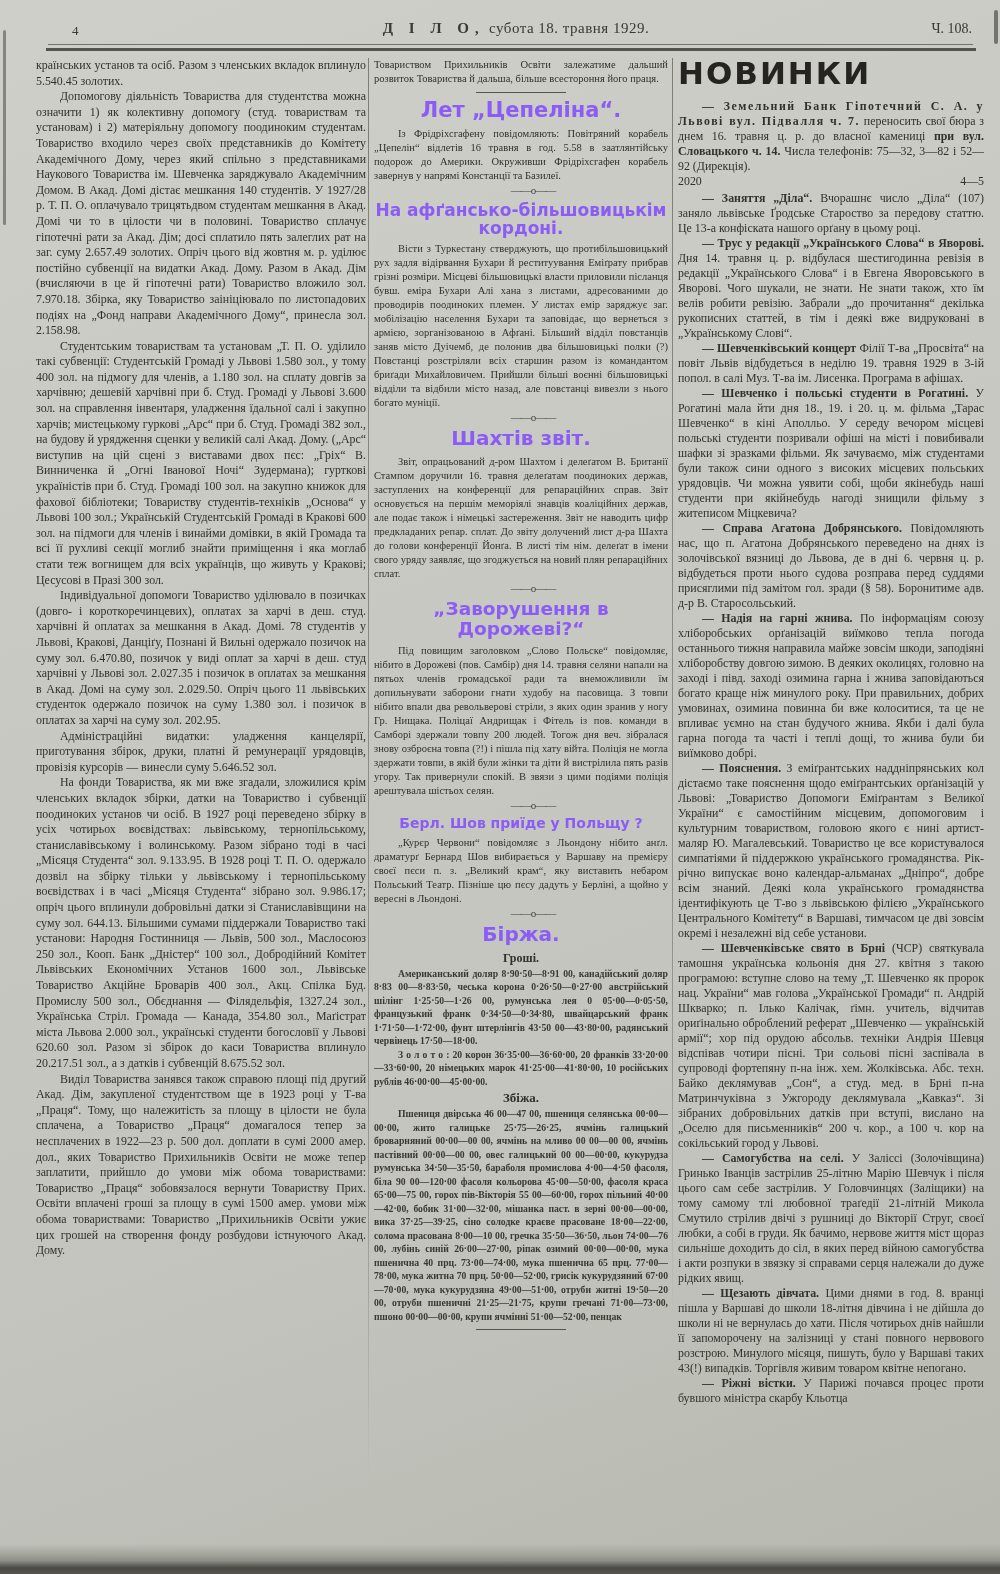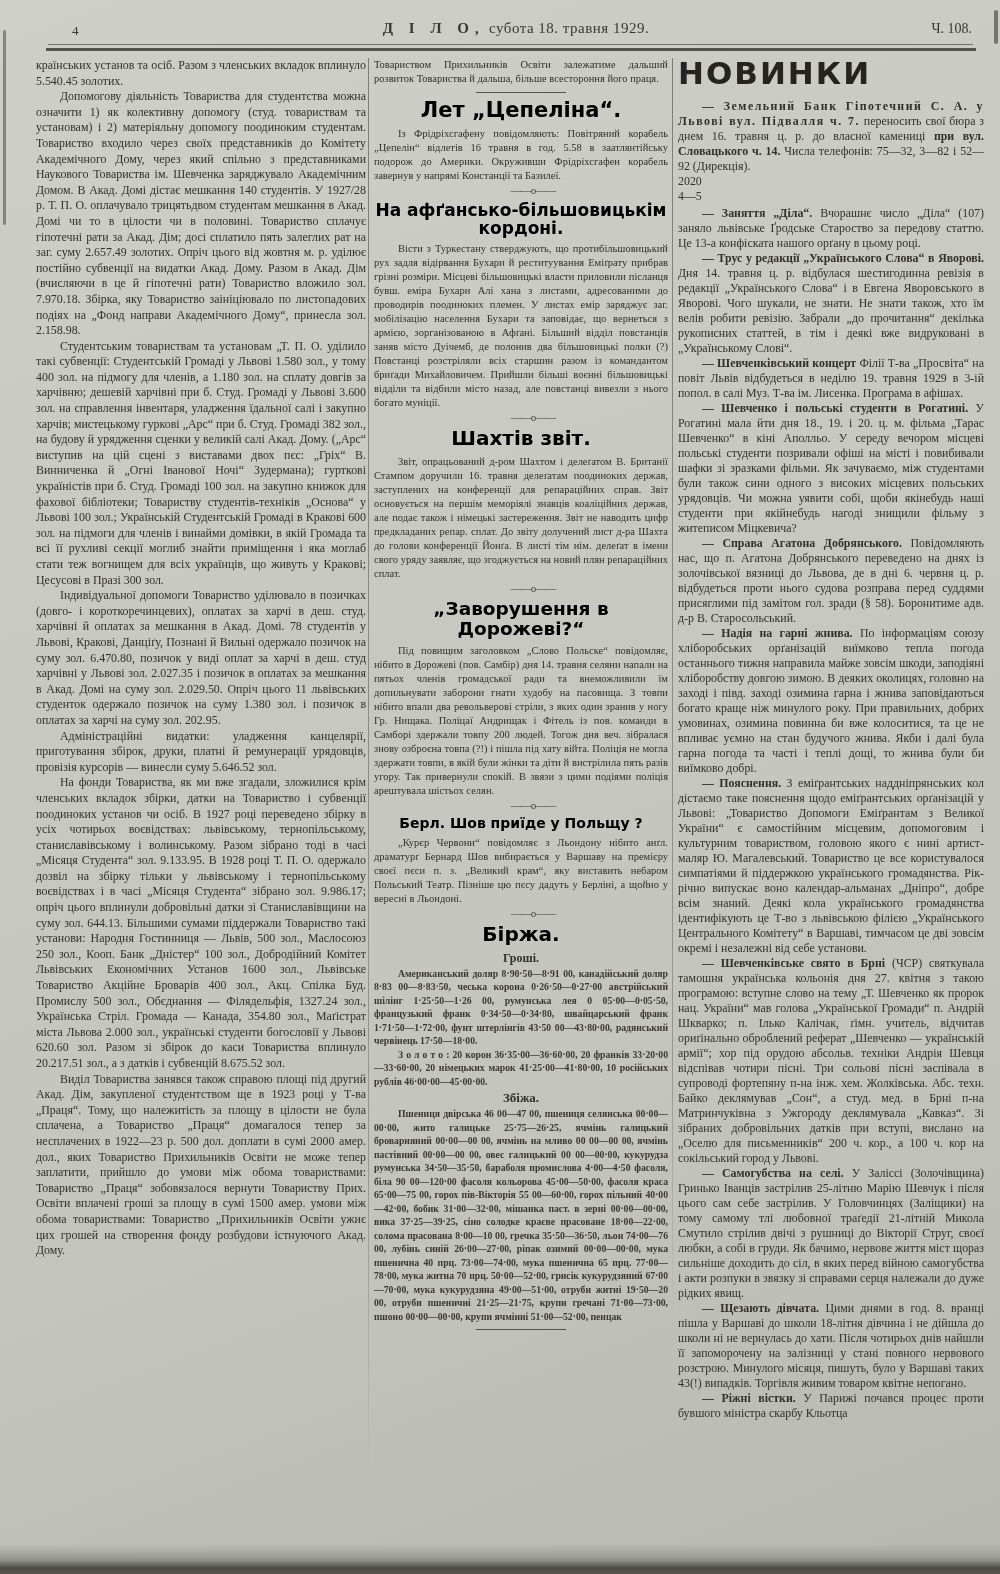--- a/index.html
+++ b/index.html
@@ -22,37 +22,37 @@
   .col{position:absolute;top:58px;overflow:hidden;text-align:justify;}
   .col1{left:36px;width:330px;height:1436px;font-size:11.9px;line-height:15.6px;}
   .col2{left:374px;width:294px;height:1436px;font-size:10.5px;line-height:14px;}
   .col3{left:678px;width:306px;height:1436px;font-size:11.9px;line-height:15px;}
   .col p{margin:0;text-indent:24px;}
   .col p.noind{text-indent:0;}
   .vrule{position:absolute;top:58px;width:1px;background:linear-gradient(#6a6861 0%,#7b7972 45%,#8d8b84 80%,rgba(141,139,132,0) 100%);opacity:.8;}
   .vrule1{left:368px;height:1420px;}
   .vrule2{left:672px;height:1260px;}
   
-  .h-art{font-family:"DejaVu Sans",sans-serif;font-weight:bold;color:#000000;
+  .h-art{font-family:"DejaVu Sans",sans-serif;font-weight:bold;color:#8b5cf6;
          text-align:center;margin:4px 0 5px 0;line-height:1.08;text-indent:0;}
   .h1a{font-size:21px;} .h2a{font-size:17px;} .h3a{font-size:20px;}
   .h4a{font-size:18.5px;} .h5a{font-size:14px;} .h6a{font-size:20px;}
   .subhead{font-family:"Liberation Serif",serif;font-weight:bold;text-align:center;
            font-size:12px;margin:3px 0 2px 0;text-indent:0;}
   .subhead2{font-size:13px;}
   .odivider{text-align:center;font-size:11px;letter-spacing:-1px;color:#44423c;margin:4px 0;text-indent:0;}
   .shortrule{width:90px;height:1px;background:#55534c;margin:6px auto;}
   .money{font-size:9.7px;line-height:13.5px;font-weight:bold;color:#3a3831;}
   
   .novynky{font-family:"DejaVu Sans",sans-serif;font-weight:bold;font-size:31px;
            letter-spacing:2px;color:#262420;margin:0 0 10px 0;text-indent:0;line-height:1;}
   .item{margin:0 0 2px 0;text-indent:13px;}
   .lead{font-weight:bold;}
   .lead-spaced{font-weight:bold;letter-spacing:1.5px;}
-  .bank-foot{display:flex;justify-content:space-between;text-indent:0;margin-bottom:2px;flex-direction:column;}
+  .bank-foot{display:flex;justify-content:space-between;text-indent:0;margin-bottom:2px;}
   
   .edge-left{position:absolute;left:3px;top:30px;width:3px;height:195px;background:#4a4841;opacity:.55;border-radius:2px;}
   .edge-right-top{position:absolute;right:2px;top:10px;width:4px;height:34px;background:#3c3a34;opacity:.6;border-radius:2px;}
   .bottom-shadow{position:absolute;left:0;bottom:0;width:100%;height:30px;
     background:linear-gradient(#b7b9b100 0%,#a3a59d 35%,#8e9088 55%,#4a4a44 80%,#55544e 100%);}
   .bottom-highlight{position:absolute;left:0;bottom:17px;width:100%;height:2px;background:#d8dad2;opacity:.6;}
 </style>
 </head>
 <body>
 

